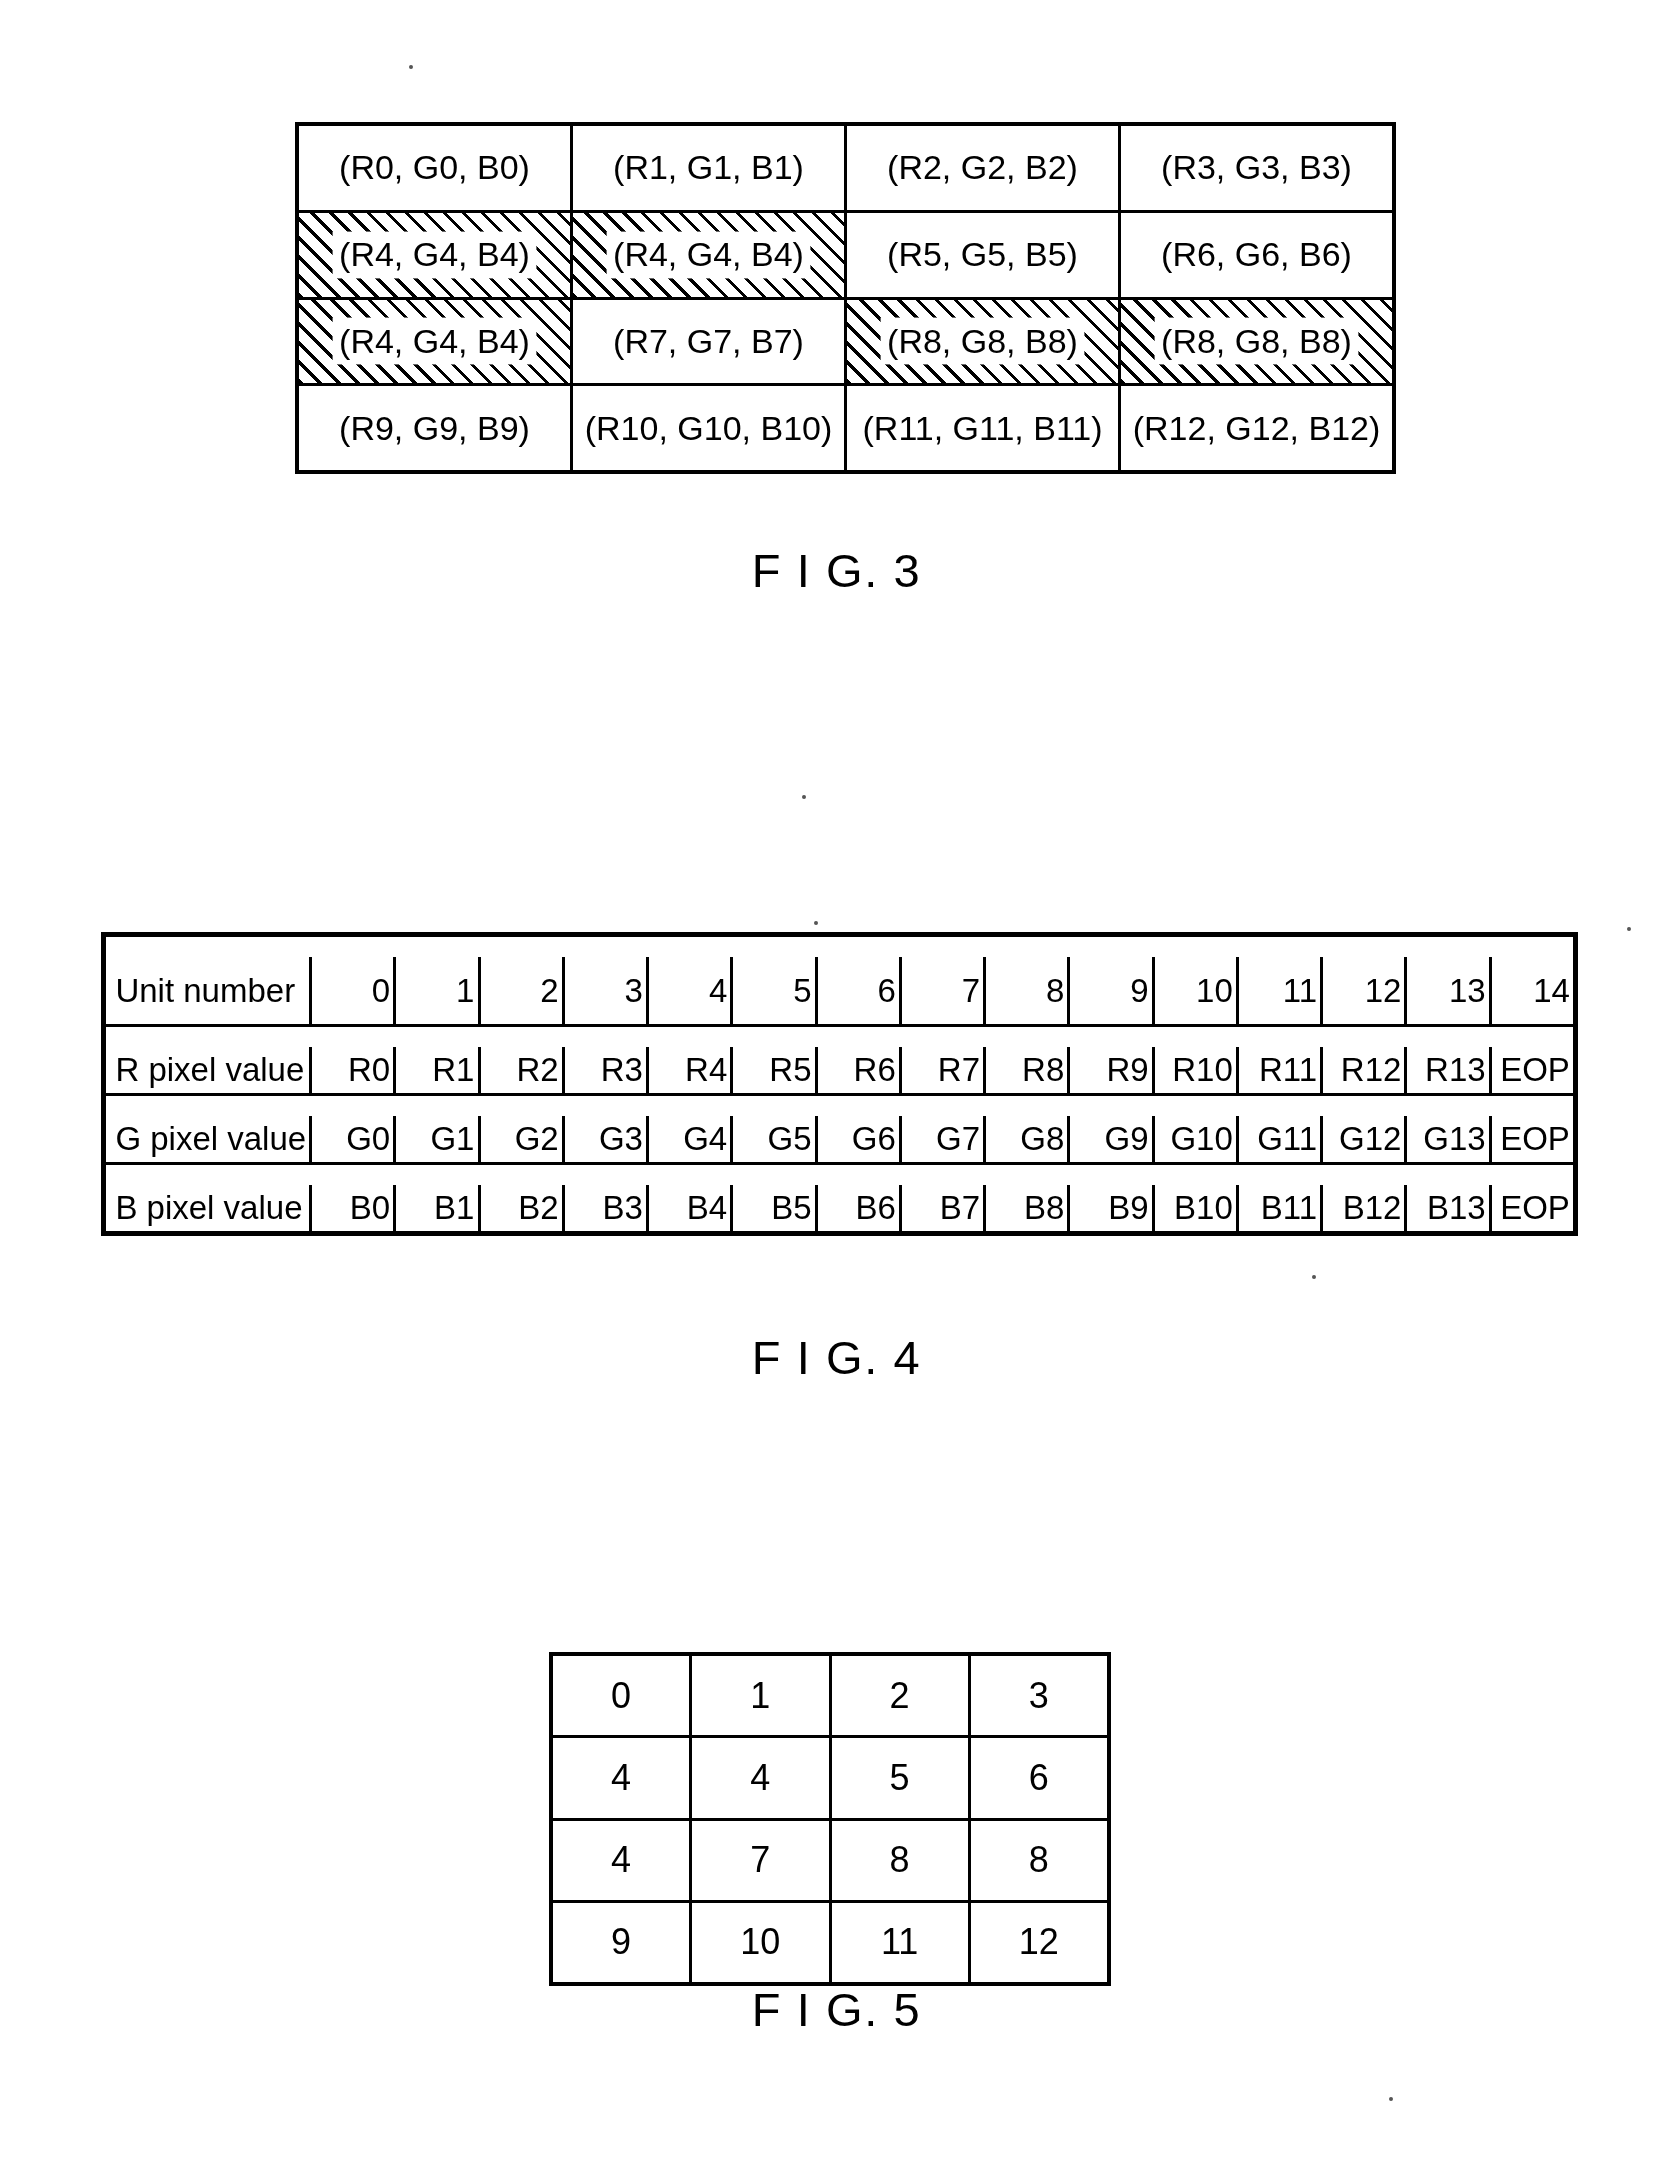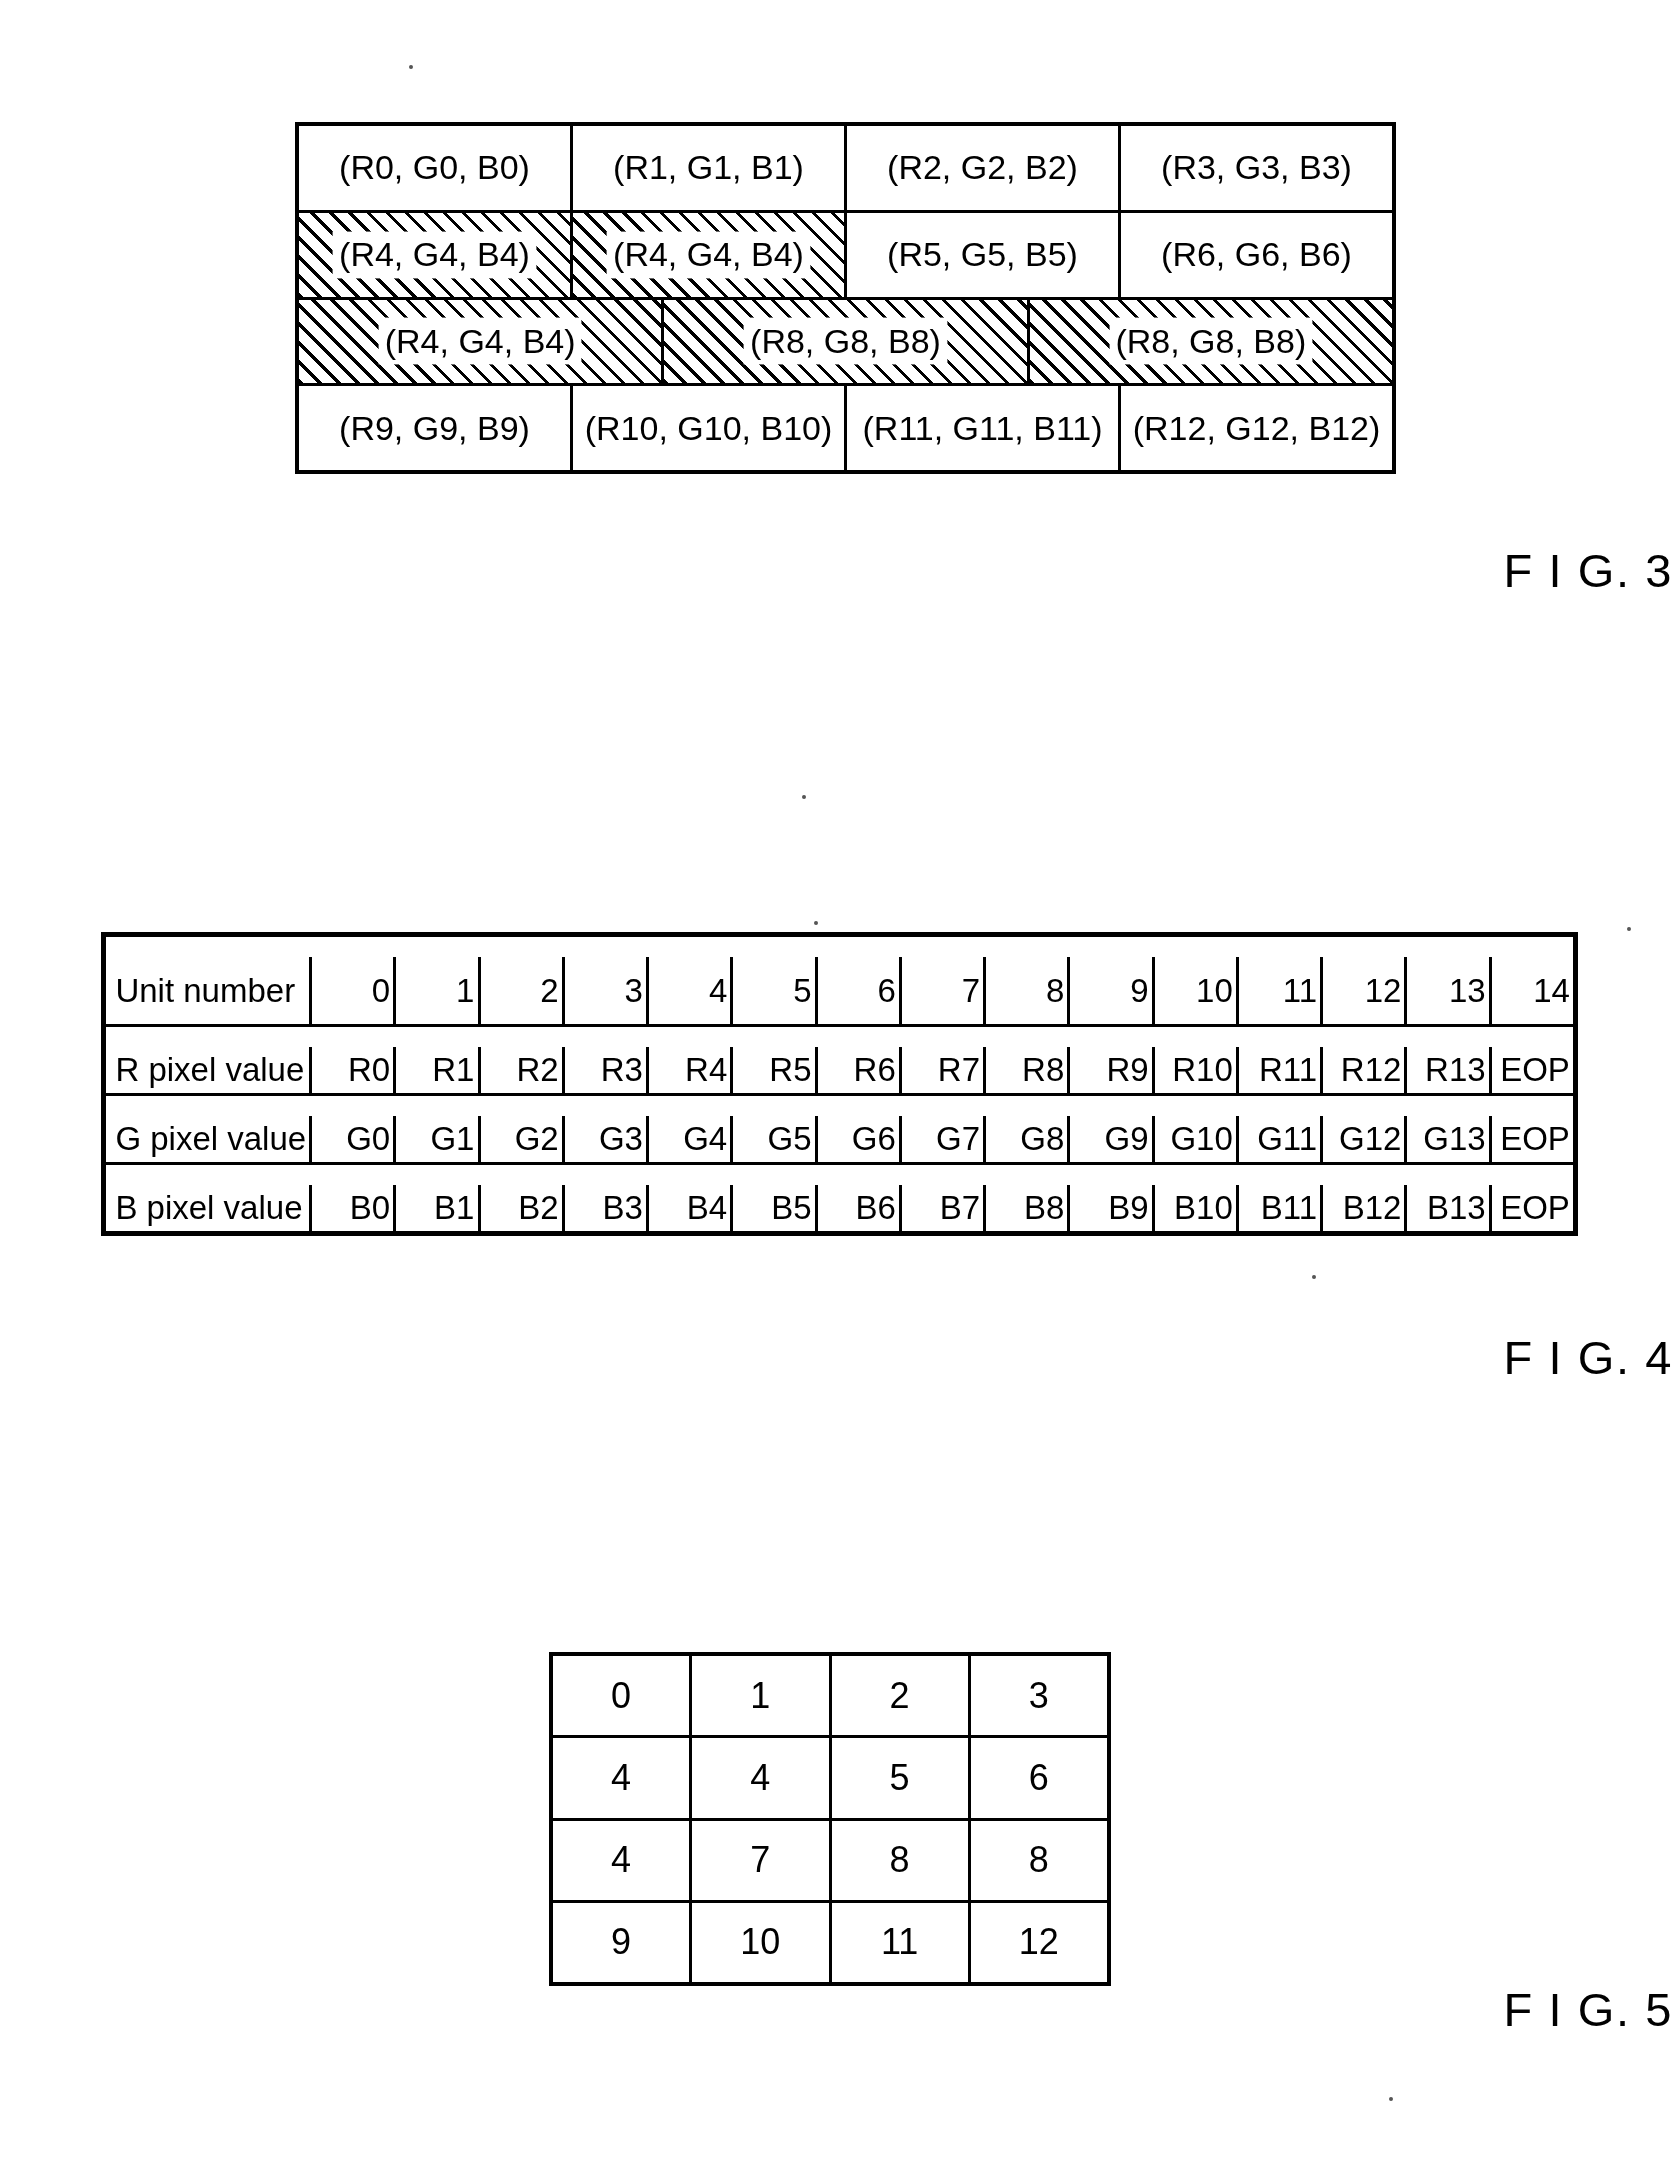--- a/index.html
+++ b/index.html
@@ -20,21 +20,21 @@
     position: absolute;
     inset: 0;
     background: #ffffff;
     border-radius: 14px;
   }
 
   
   .fig-caption {
     position: absolute;
     width: 100%;
-    text-align: right;
+    text-align: center;
     font-size: 47px;
     font-weight: 400;
     letter-spacing: 1.6px;
     font-family: "Liberation Sans", sans-serif;
   }
 
   
   #fig3-table {
     position: absolute;
     left: 295px;
@@ -209,20 +209,23 @@
           <span class="celltext">(R5, G5, B5)</span>
         </div>
       <div class="f3cell">
           <span class="celltext">(R6, G6, B6)</span>
         </div>
     </div>
 
     <div class="f3row">
       <div class="f3cell hatched">
           <span class="celltext">(R4, G4, B4)</span>
+        </div>
+      <div class="f3cell">
+          <span class="celltext">(R7, G7, B7)</span>
         </div>
       <div class="f3cell hatched">
           <span class="celltext">(R8, G8, B8)</span>
         </div>
       <div class="f3cell hatched">
           <span class="celltext">(R8, G8, B8)</span>
         </div>
     </div>
 
     <div class="f3row">

